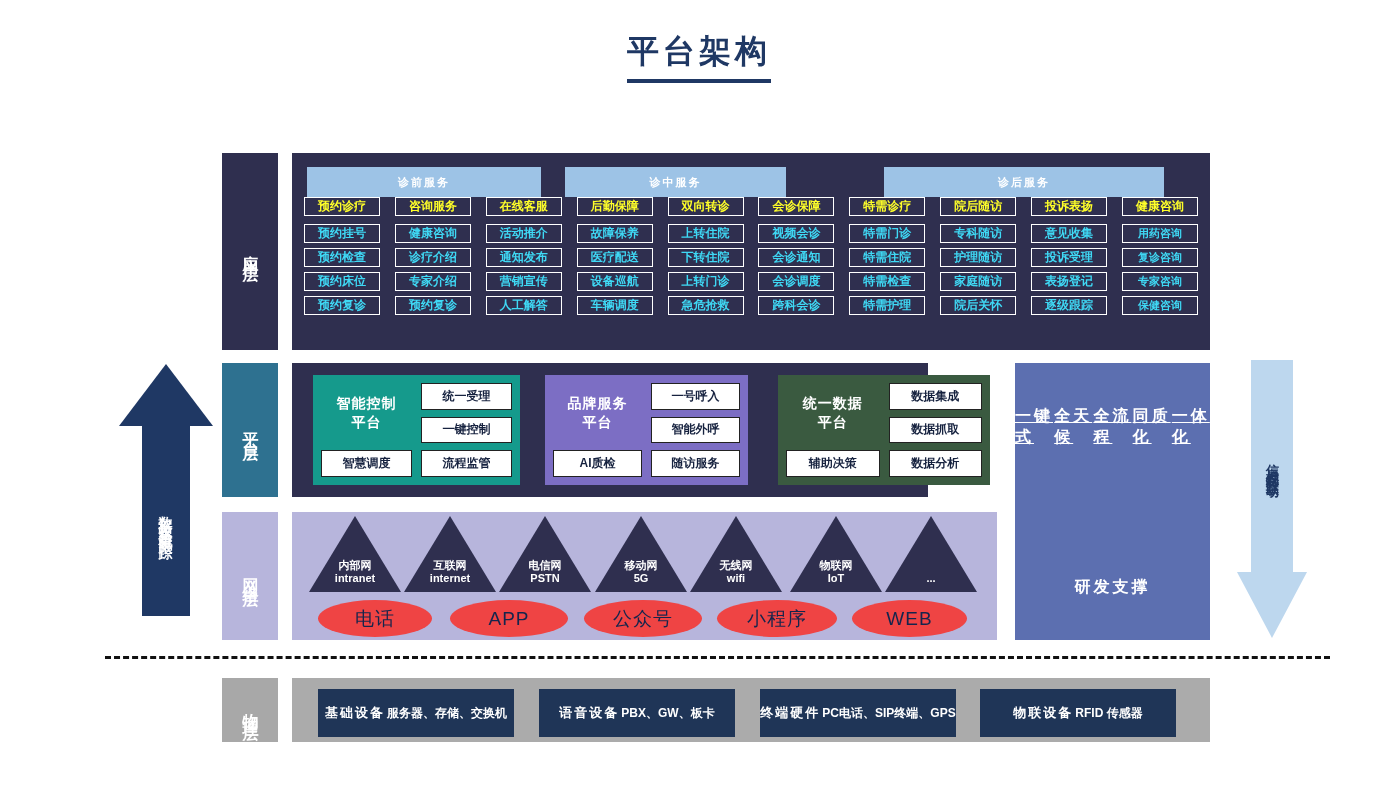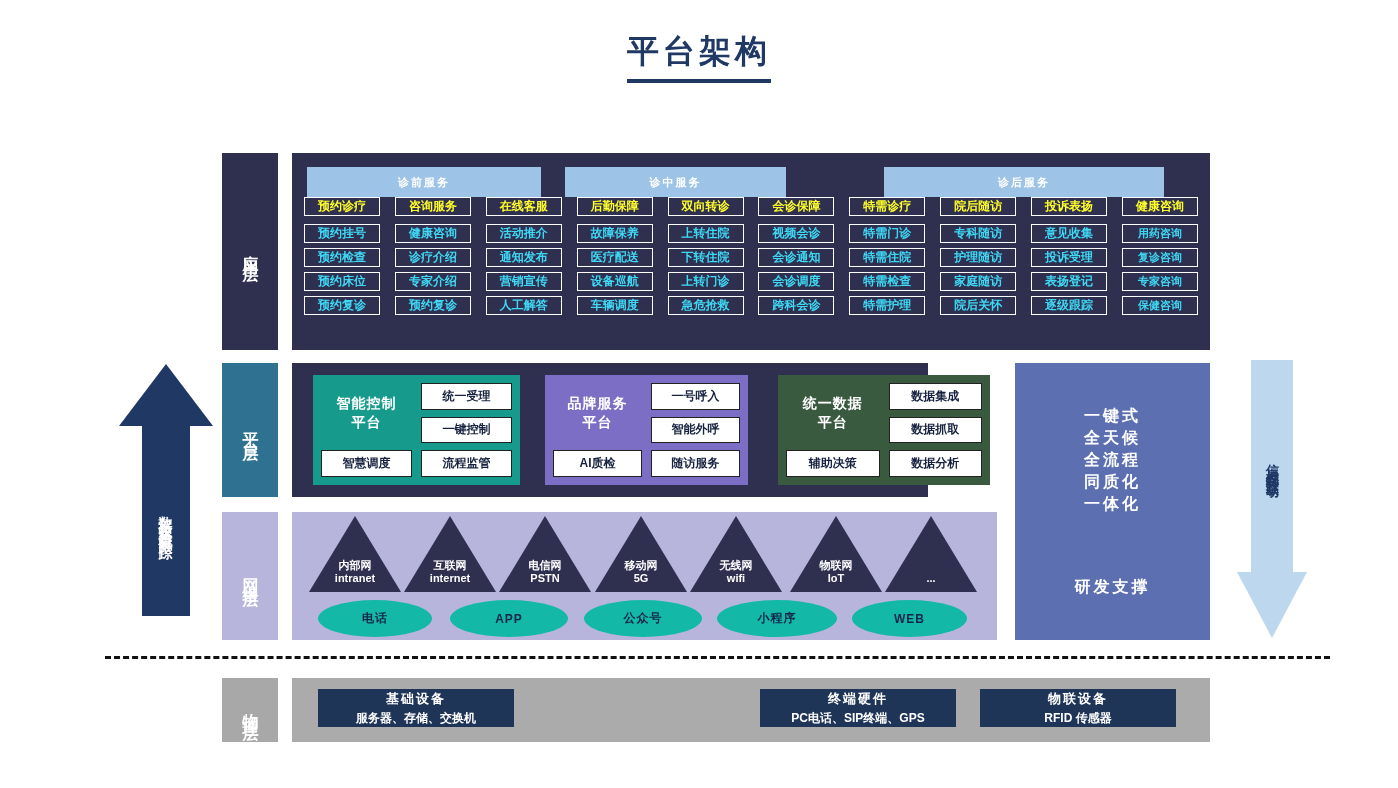--- a/index.html
+++ b/index.html
@@ -42,54 +42,54 @@
   .plat-name{grid-column:1;grid-row:1/3;display:flex;flex-direction:column;align-items:center;justify-content:center;
     color:#fff;font-weight:bold;font-size:14px;line-height:1.4;letter-spacing:1px;}
   .plat-item{background:#ffffff;border:1px solid #222;color:#16223f;font-weight:bold;font-size:12px;
     display:flex;align-items:center;justify-content:center;}
   .pi-r1{grid-column:2;grid-row:1;}
   .pi-r2{grid-column:2;grid-row:2;}
   .pi-b1{grid-column:1;grid-row:3;}
   .pi-b2{grid-column:2;grid-row:3;}
   
   .side-box{position:absolute;left:1015px;top:363px;width:195px;height:277px;background:#5C6FB0;color:#fff;}
-  .side-lines{position:absolute;top:42px;left:0;right:0;display:flex;flex-direction:column;align-items:center;
-    gap:1px;font-size:16px;font-weight:bold;letter-spacing:3px;line-height:21px;}
+  .side-lines{position:absolute;top:42px;left:0;right:0;display:flex;flex-direction:row;align-items:center;
+    gap:1px;font-size:16px;font-weight:bold;letter-spacing:3px;line-height:21px;text-decoration:underline;}
   .side-bottom{position:absolute;bottom:42px;left:0;width:100%;text-align:center;font-size:16px;font-weight:bold;letter-spacing:3px;}
   
   .net-panel{position:absolute;left:292px;top:512px;width:705px;height:128px;background:#B7B5DC;}
   .tri{position:absolute;top:4px;width:92px;height:76px;background:#2F2F4F;
     clip-path:polygon(50% 0,100% 100%,0 100%);
     display:flex;flex-direction:column;justify-content:flex-end;align-items:center;
     padding-bottom:6px;box-sizing:border-box;color:#fff;font-size:11px;font-weight:bold;text-align:center;line-height:1.25;}
   #tri-0{left:17px;} #tri-1{left:112px;} #tri-2{left:207px;} #tri-3{left:303px;}
   #tri-4{left:398px;} #tri-5{left:498px;} #tri-6{left:593px;}
-  .ell{position:absolute;top:88px;height:37px;border-radius:50%;background:#14b8a6;
-    display:flex;align-items:center;justify-content:center;color:#14254d;font-weight:bold;font-size:12px;letter-spacing:1px;}
+  .ell{position:absolute;top:88px;height:37px;border-radius:50%;background:#ef4444;
+    display:flex;align-items:center;justify-content:center;color:#14254d;font-weight:normal;font-size:19px;letter-spacing:1px;}
   #ell-0{left:26px;width:114px;} #ell-1{left:158px;width:118px;} #ell-2{left:292px;width:118px;}
   #ell-3{left:425px;width:120px;} #ell-4{left:560px;width:115px;}
   
   .up-arrow{position:absolute;left:119px;top:364px;width:94px;}
   .up-arrow-head{width:0;height:0;border-left:47px solid transparent;border-right:47px solid transparent;
     border-bottom:62px solid #1F3864;margin:0 auto;}
   .up-arrow-body{width:48px;height:190px;margin:0 auto;background:#1F3864;
     display:flex;align-items:center;justify-content:center;}
   .up-arrow-body .v{writing-mode:vertical-rl;letter-spacing:4px;color:#fff;font-weight:bold;font-size:14px;}
   .down-arrow{position:absolute;left:1237px;top:360px;width:70px;}
   .down-arrow-body{width:42px;height:212px;margin:0 auto;background:#BDD7EE;
     display:flex;align-items:center;justify-content:center;}
   .down-arrow-body .v{writing-mode:vertical-rl;letter-spacing:3px;color:#1F3864;font-weight:bold;font-size:13px;}
   .down-arrow-head{width:0;height:0;border-left:35px solid transparent;border-right:35px solid transparent;
     border-top:66px solid #BDD7EE;margin:0 auto;}
   
   .divider{position:absolute;left:105px;top:656px;width:1225px;border-top:3px dashed #111;}
   
   .phy-panel{position:absolute;left:292px;top:678px;width:918px;height:64px;background:#ABABAB;}
-  .phy{position:absolute;top:11px;width:196px;height:38px;background:#1F3557;color:#fff;
-    display:flex;flex-direction:column;align-items:center;justify-content:center;gap:2px;}
+  .phy{position:absolute;top:11px;width:196px;height:48px;background:#1F3557;color:#fff;
+    display:flex;align-items:center;justify-content:center;gap:2px;}
   #phy-0{left:26px;} #phy-1{left:247px;} #phy-2{left:468px;} #phy-3{left:688px;}
   .phy .l1{font-size:13px;font-weight:bold;letter-spacing:2px;}
   .phy .l2{font-size:12px;font-weight:bold;}
 </style>
 </head>
 <body>
 
 <div class="title-wrap">
   <span class="title">平台架构</span>
 </div>
@@ -279,20 +279,24 @@
   <div class="ell" id="ell-4">WEB</div>
 </div>
 
 <div class="divider"></div>
 
 <div class="phy-panel">
   <div class="phy" id="phy-0">
     <span class="l1">基础设备</span>
     <span class="l2">服务器、存储、交换机</span>
   </div>
+  <div class="phy" id="phy-1">
+    <span class="l1">语音设备</span>
+    <span class="l2">PBX、GW、板卡</span>
+  </div>
   <div class="phy" id="phy-2">
     <span class="l1">终端硬件</span>
     <span class="l2">PC电话、SIP终端、GPS</span>
   </div>
   <div class="phy" id="phy-3">
     <span class="l1">物联设备</span>
     <span class="l2">RFID 传感器</span>
   </div>
 </div>
 

